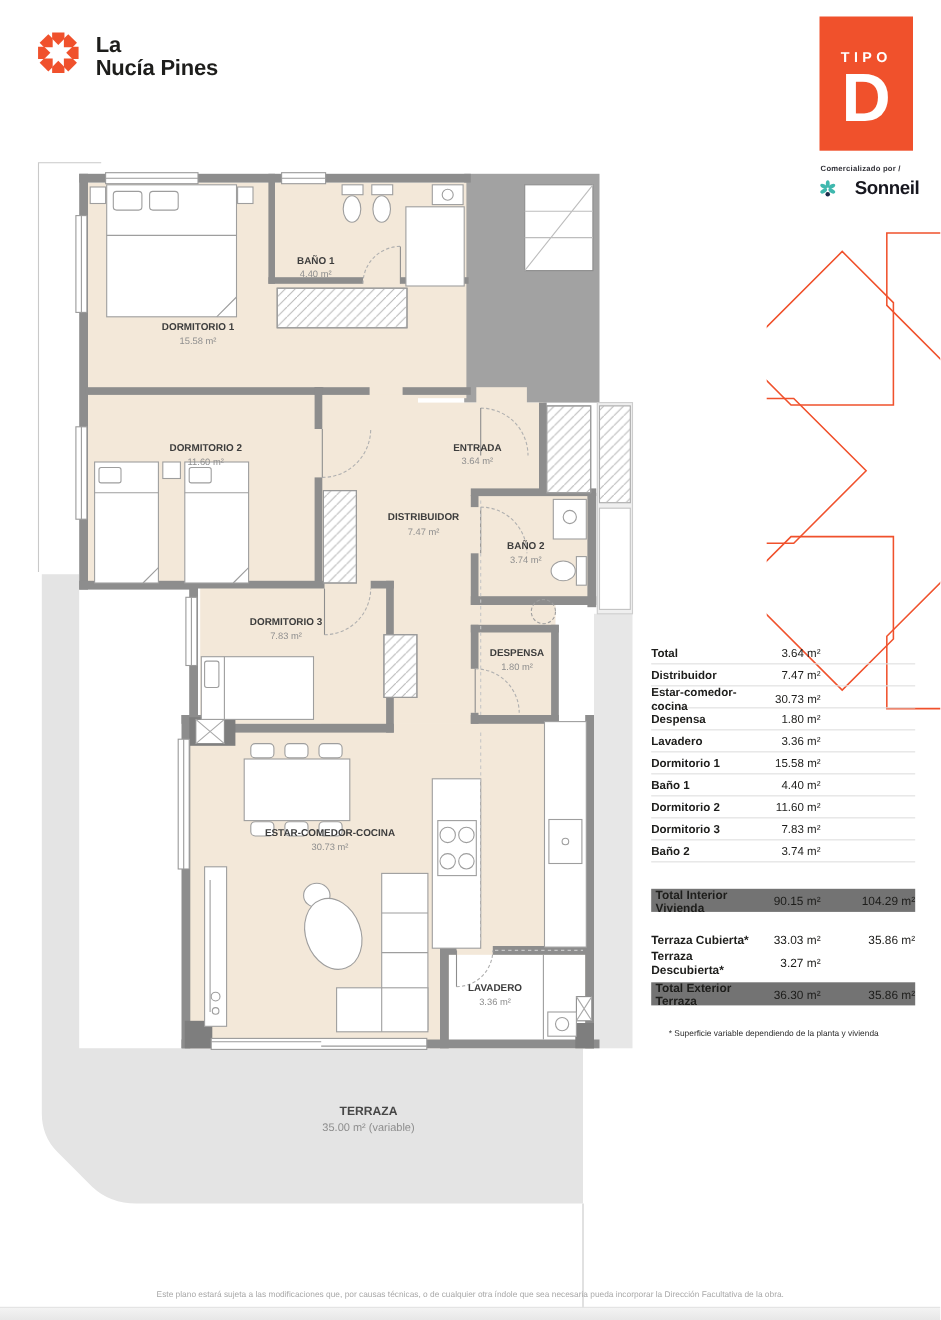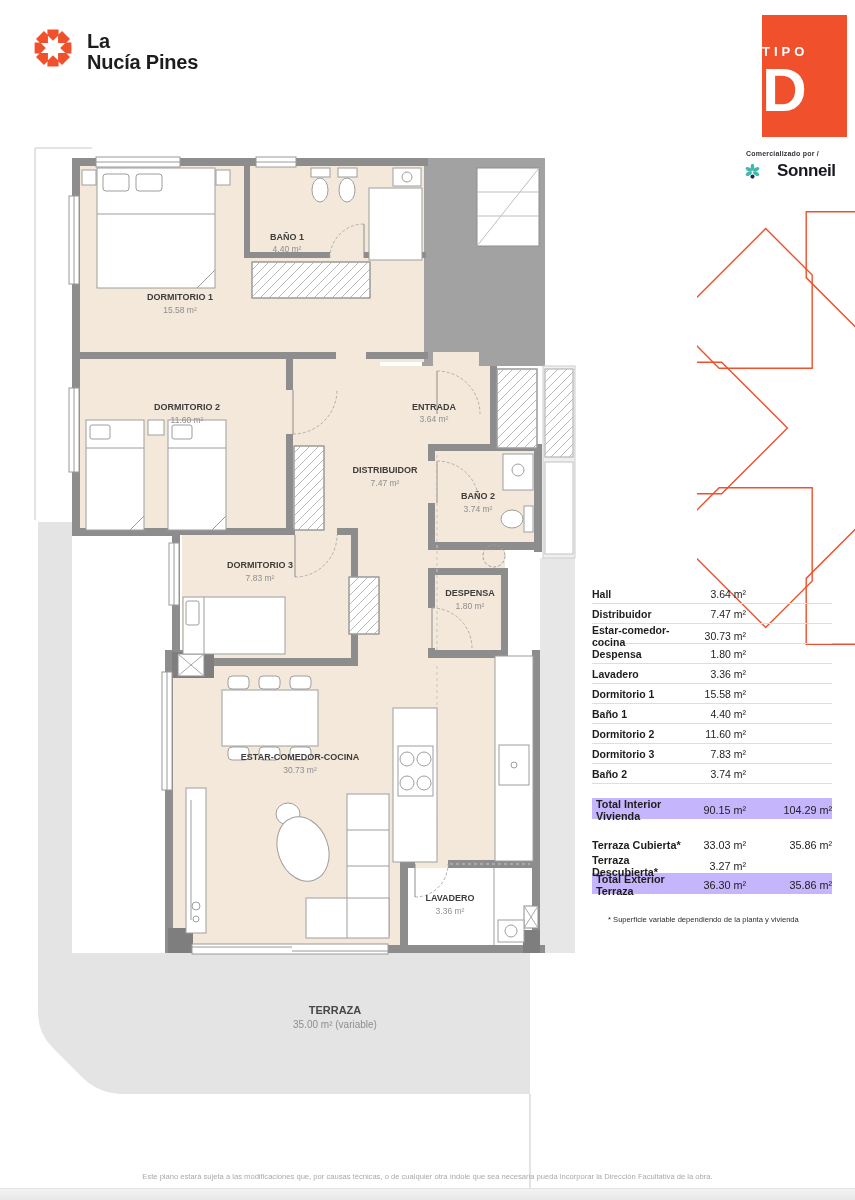--- a/index.html
+++ b/index.html
@@ -2,40 +2,40 @@
 <html><head>
 <meta charset="utf-8">
 <style>
   html,body{margin:0;padding:0;background:#fff;}
   body{width:855px;height:1200px;position:relative;overflow:hidden;
        font-family:"Liberation Sans",sans-serif;color:#1d1d1b;}
   .abs{position:absolute;}
 
   
   .brand-name{left:87px;top:31px;font-size:20px;font-weight:bold;line-height:21px;letter-spacing:-0.2px;color:#1d1d1b;}
-  .tipo-box{left:745px;top:15px;width:85px;height:122px;background:#f0512c;color:#fff;margin-left:17px;}
+  .tipo-box{left:745px;top:15px;width:85px;height:122px;background:#f0512c;color:#fff;text-align:center;}
   .tipo-label{margin-top:29px;font-size:13px;font-weight:bold;letter-spacing:4px;}
   .tipo-letter{font-size:62px;font-weight:bold;line-height:60px;margin-top:1px;}
   .marketer-prefix{left:746px;top:150px;font-size:7px;font-weight:bold;color:#33333a;letter-spacing:0.2px;}
   .sonneil-row{left:744px;top:161px;display:flex;align-items:center;gap:16px;}
   .sonneil-text{font-size:17px;font-weight:bold;color:#17171f;letter-spacing:-0.4px;}
 
   
   .deco-clip{left:697px;top:205px;width:158px;height:450px;overflow:hidden;}
   .deco-clip svg{position:absolute;left:-55px;top:-7px;}
 
   
   .area-table{left:592px;top:584px;width:240px;font-size:10.5px;}
   .tgrid{display:grid;grid-template-columns:1fr 70px 80px;align-items:center;}
   .t-head{font-weight:bold;font-size:11px;padding-bottom:9px;}
   .t-row{height:19px;border-bottom:1px solid #dedede;}
   .t-row .lbl{font-weight:bold;}
   .num{text-align:right;padding-right:6px;white-space:nowrap;}
   .num.c{padding-right:0;}
-  .t-bar{height:21px;background:#c4b5fd;font-weight:bold;font-size:10.8px;margin-top:0;}
+  .t-bar{height:21px;background:#737373;font-weight:bold;font-size:10.8px;margin-top:10px;}
   .t-bar .lbl{padding-left:4px;}
   .t-plain{height:19px;font-weight:bold;font-size:10.8px;}
   .t-plain .num,.t-row .num{font-weight:normal;}
   .t-bar .num{font-weight:normal;}
   .footnote{margin-top:8px;font-size:7.6px;font-weight:normal;color:#2b2b2b;margin-left:16px;}
   .sp14{height:14px;}.sp16{height:16px;}.sp13{height:13px;}
 
   
   .disclaimer{left:0;top:1172px;width:855px;text-align:center;font-size:7.6px;color:#a9a9a9;}
   .bottom-bar{left:0;top:1188px;width:855px;height:12px;background:linear-gradient(#f3f3f3,#e6e6e6);border-top:1px solid #e2e2e2;}
@@ -328,21 +328,21 @@
     <text class="rname" x="450" y="901">LAVADERO</text>
     <text class="rarea" x="450" y="914">3.36 m²</text>
     <text class="rname big" x="335" y="1014">TERRAZA</text>
     <text class="rarea big" x="335" y="1028">35.00 m² (variable)</text>
   </g>
 </svg>
 
 <div class="abs area-table">
 
   <div class="tgrid t-row">
-      <div class="lbl">Hall</div>
+      <div class="lbl">Total</div>
       <div class="num">3.64 m²</div>
       <div class="num c"></div>
     </div>
   <div class="tgrid t-row">
       <div class="lbl">Distribuidor</div>
       <div class="num">7.47 m²</div>
       <div class="num c"></div>
     </div>
   <div class="tgrid t-row">
       <div class="lbl">Estar-comedor-cocina</div>

